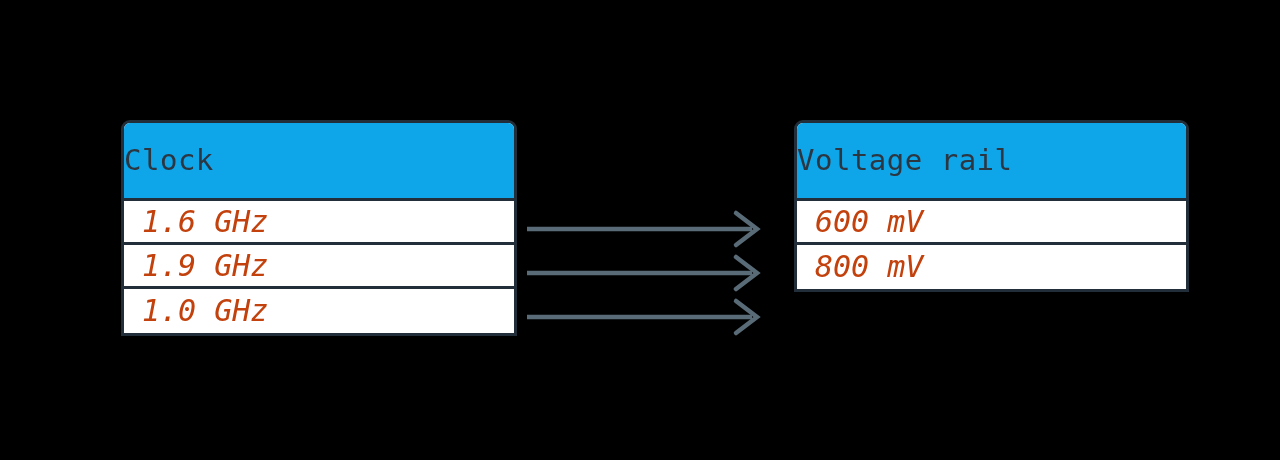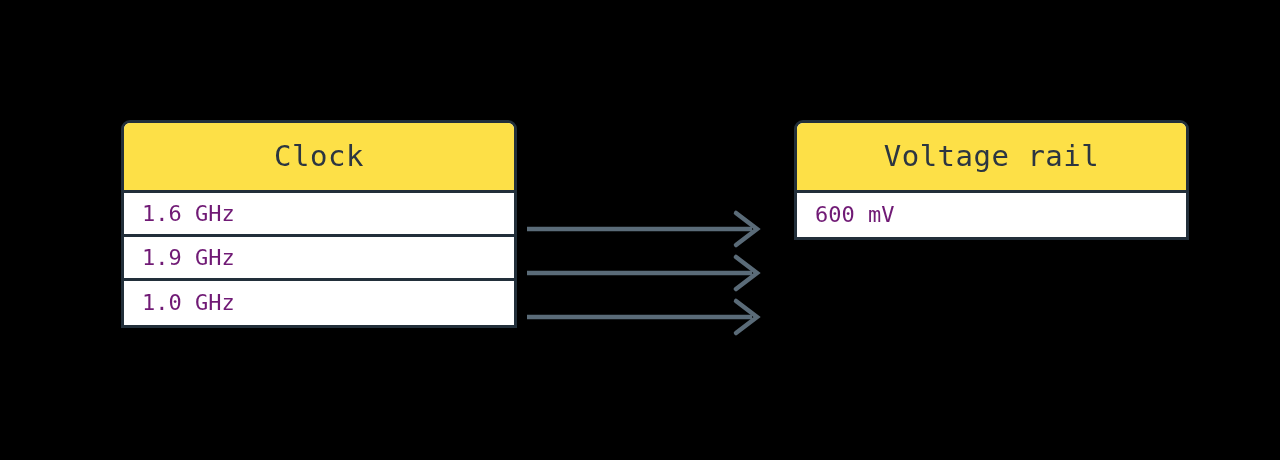--- a/index.html
+++ b/index.html
@@ -28,26 +28,26 @@
     position: absolute;
     box-sizing: border-box;
     background: #ffffff;
     border: 3px solid #222f3a;
     border-radius: 9px 9px 0 0;
     overflow: hidden;
   }
 
   .node-header {
     box-sizing: border-box;
-    height: 70px;
-    background: #fde047;
+    height: 78px;
+    background: #0ea5e9;
     border-bottom: 3px solid #222f3a;
     display: flex;
     align-items: center;
-    justify-content: center;
+    justify-content: flex-start;
   }
 
   .node-title {
     font-size: 29px;
     line-height: 1;
     color: #2c3641;
     letter-spacing: 0.5px;
     white-space: nowrap;
   }
 
@@ -63,24 +63,25 @@
     align-items: center;
     padding-left: 18px;
     border-bottom: 3px solid #222f3a;
   }
 
   .node-row:last-child {
     border-bottom: none;
   }
 
   .node-row-label {
-    font-size: 22px;
+    font-size: 30px;
     line-height: 1;
-    color: #701a75;
+    color: #c2410c;
     white-space: nowrap;
+    font-style: italic;
   }
 
   
   #node-clock {
     left: 121px;
     top: 120px;
     width: 396px;
   }
 
   #node-voltage-rail {
@@ -123,20 +124,23 @@
   </div>
 
   <div class="node" id="node-voltage-rail">
     <div class="node-header">
       <span class="node-title">Voltage rail</span>
     </div>
     <div class="node-rows">
       <div class="node-row">
         <span class="node-row-label">600 mV</span>
       </div>
+      <div class="node-row">
+        <span class="node-row-label">800 mV</span>
+      </div>
     </div>
   </div>
 
   <svg id="edge-layer" width="1280" height="460" viewBox="0 0 1280 460">
 
     <g>
       <line x1="527" y1="229" x2="752" y2="229" stroke="#5a6b78" stroke-width="4.5" stroke-linecap="butt"></line>
       <polyline points="736,213 757,229 736,245" fill="none" stroke="#5a6b78" stroke-width="4.5" stroke-linecap="round" stroke-linejoin="miter"></polyline>
     </g>
 

